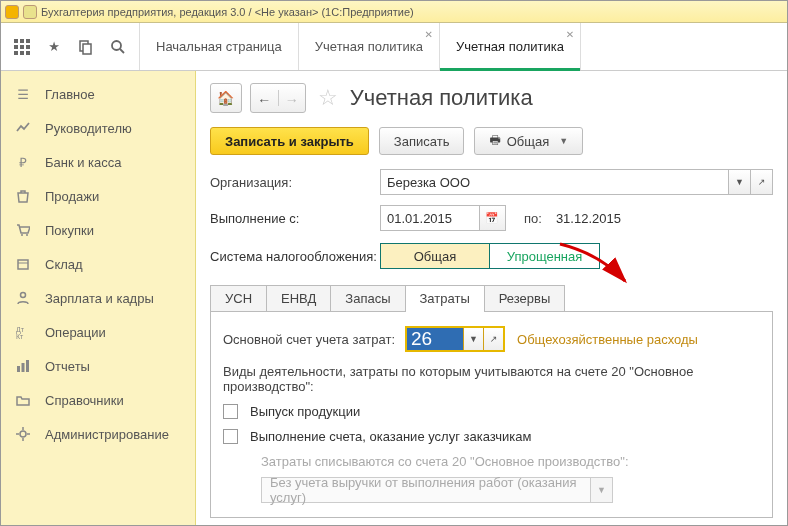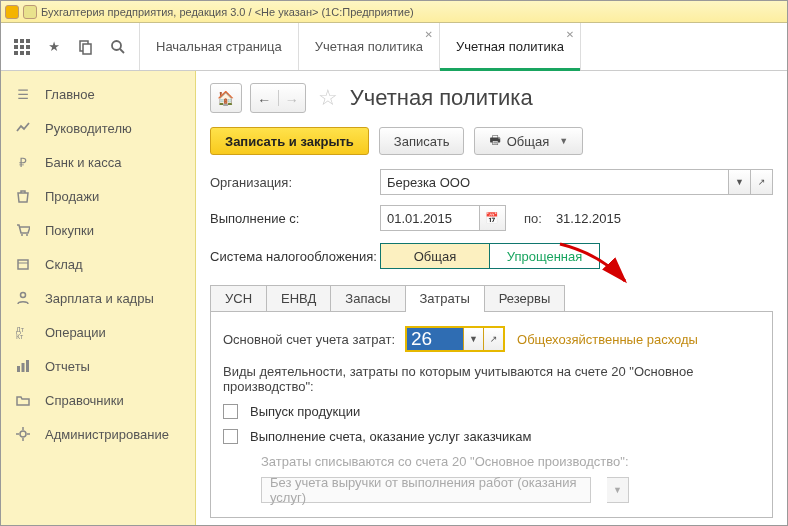--- a/index.html
+++ b/index.html
@@ -83,21 +83,21 @@
   .acct-box { display:flex; border: 2px solid #e6b800; }
   .acct-inp { width: 56px; height: 22px; border: none; padding: 0 4px; background:#2f6db3; color:#fff; font-size:19px; }
   .acct-tiny { width: 20px; height:22px; border:none; border-left:1px solid #d0a117; background:linear-gradient(#fff,#eee); display:flex; align-items:center; justify-content:center; font-size:9px; color:#555;}
   .acct-desc { color: #c28b12; margin-left: 6px; }
 
   .sect-label { color:#444; margin-bottom: 10px; font-size:13px; }
   .chk-row { display:flex; align-items:center; gap: 12px; margin-bottom: 10px; }
   .chk { width:15px; height:15px; border:1px solid #999; background:#fff; }
   .sub-block { margin-left: 38px; }
   .sub-block .sub-lbl { color:#aaa; margin-bottom: 8px; }
-  .sub-select { display:flex;gap:16px; }
+  .sub-select { display:flex; }
   .sub-select .sel { height:26px; border:1px solid #ccc; padding: 0 8px; color:#aaa; display:flex; align-items:center; width: 330px; background:#fafafa; }
   .sub-select .tiny { color:#aaa; background:#f5f5f5; border-color:#ccc; }
 </style>
 </head>
 <body>
 
 <div class="titlebar">
   <span class="tb-ico tb-logo"></span>
   <span class="tb-ico tb-min"></span>
   <span class="tb-title">Бухгалтерия предприятия, редакция 3.0 / &lt;Не указан&gt;  (1С:Предприятие)</span>

